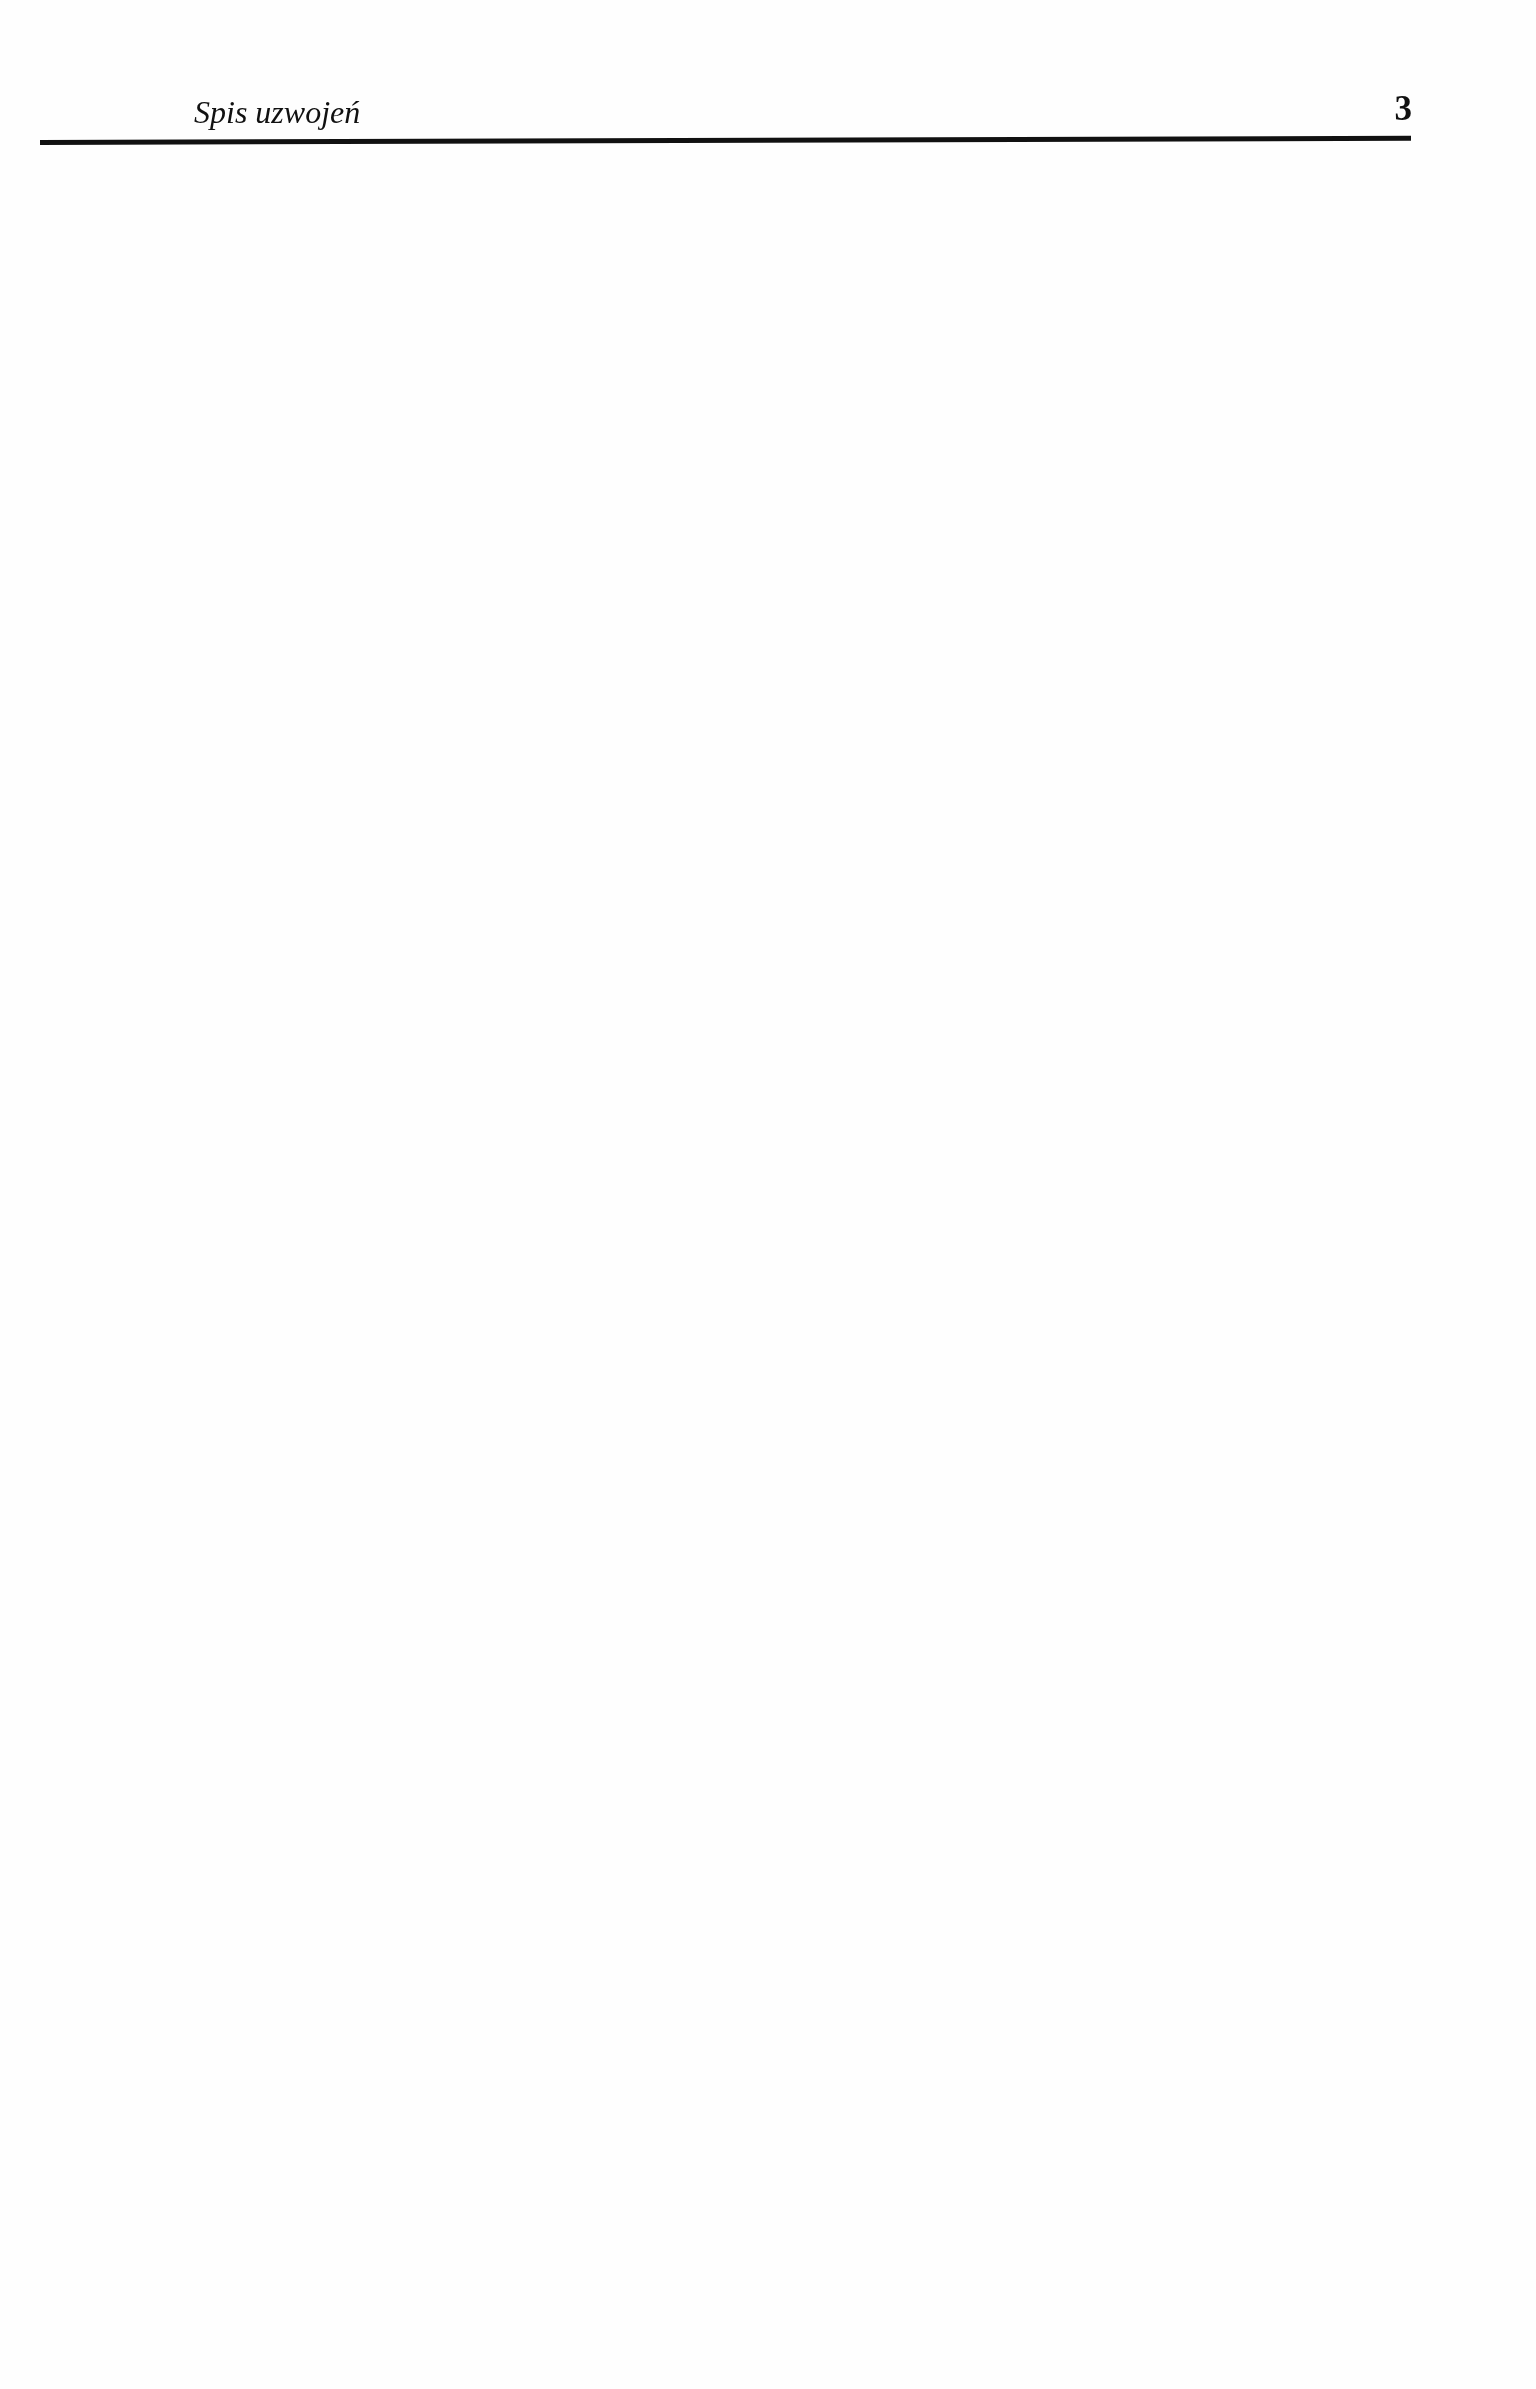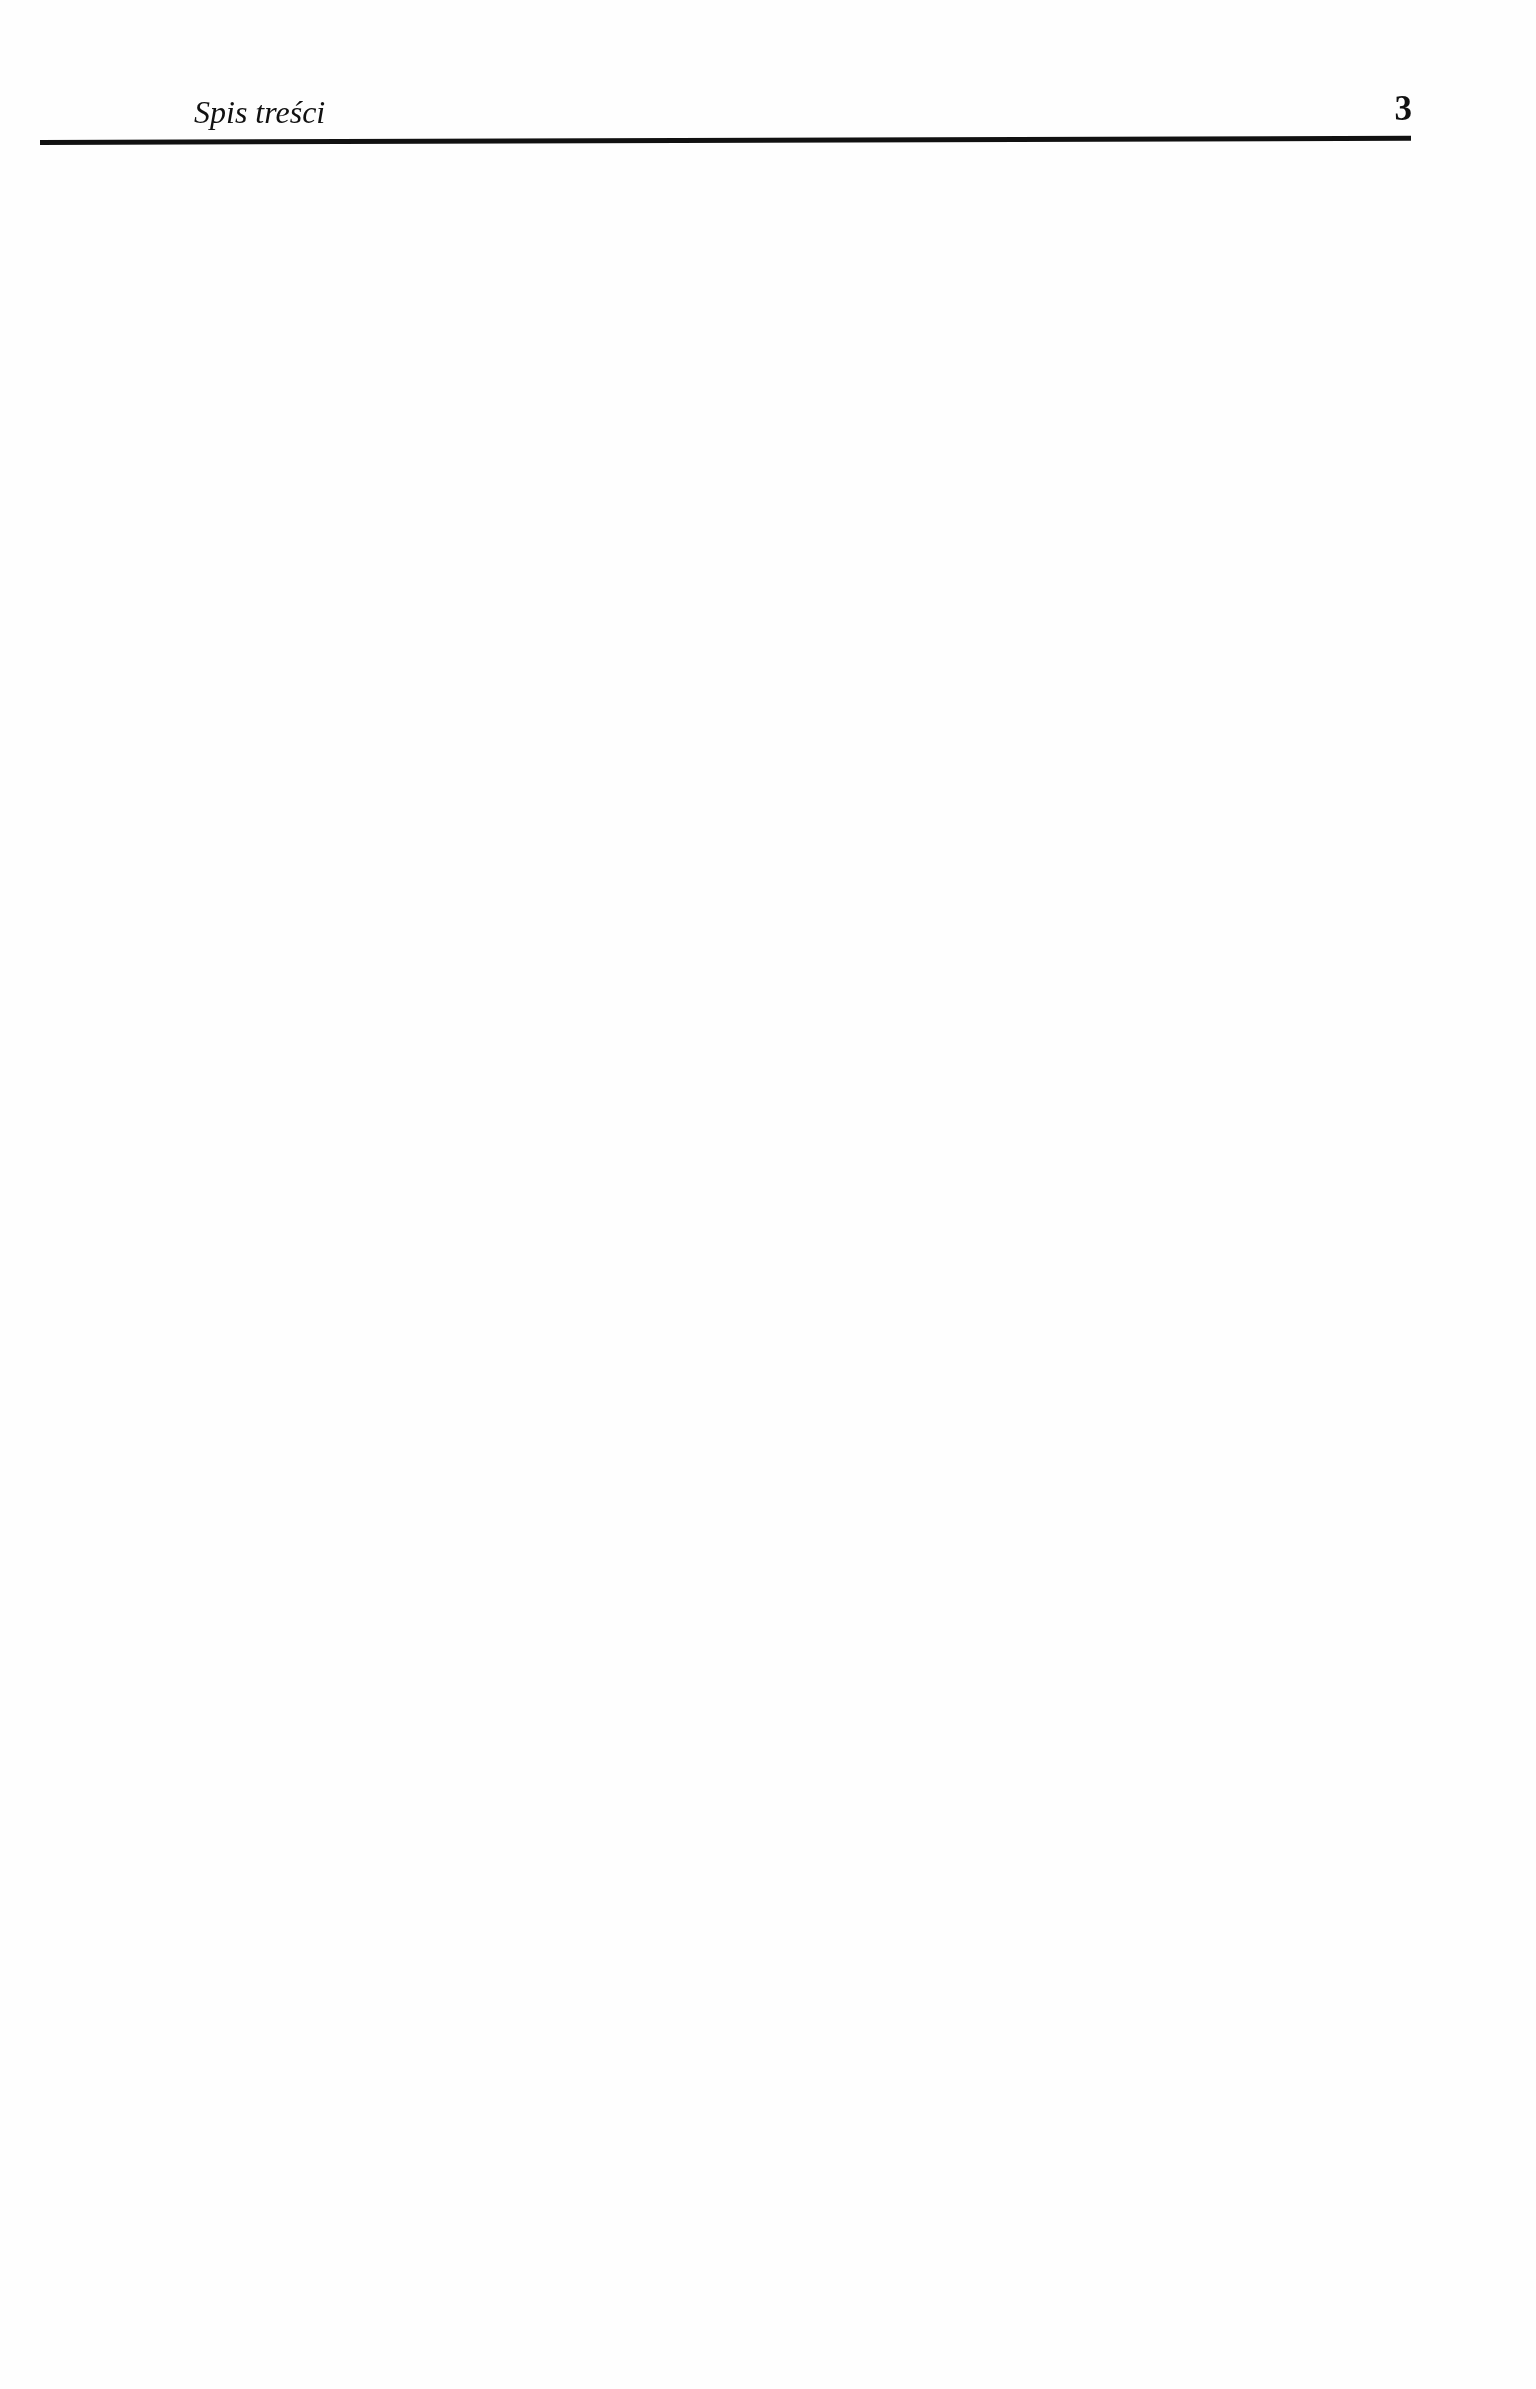--- a/index.html
+++ b/index.html
@@ -23,21 +23,21 @@
   .lvl1 .num { width: 62px; }
   .lvl2 { font-size: 32px; }
   .lvl2 .num { width: 100px; }
   .lvl3 { font-size: 27px; }
   .lvl3 .num { width: 111px; }
 </style>
 </head>
 <body>
 
 <div class="page">
-  <div class="running-title">Spis treści</div>
+  <div class="running-title">Spis uzwojeń</div>
   <div class="page-number">3</div>
   <div class="header-rule"></div>
 
   <div class="toc" id="toc">
       <div class="toc-row lvl1" style="left: 91px; right: 123px; top: 204px;">
     <span class="num">1.</span>
     <span class="title">Informacje podstawowe</span>
     <span class="leader"></span>
     <span class="page">7</span>
   </div>

